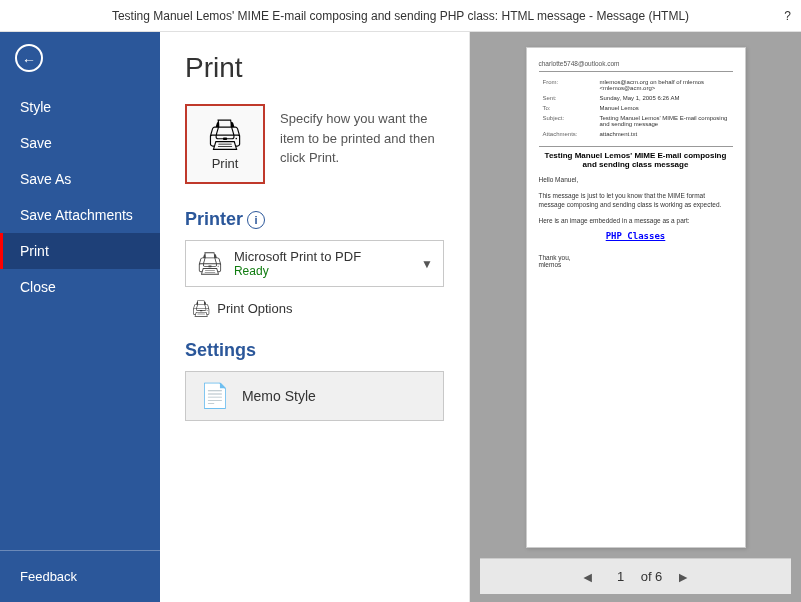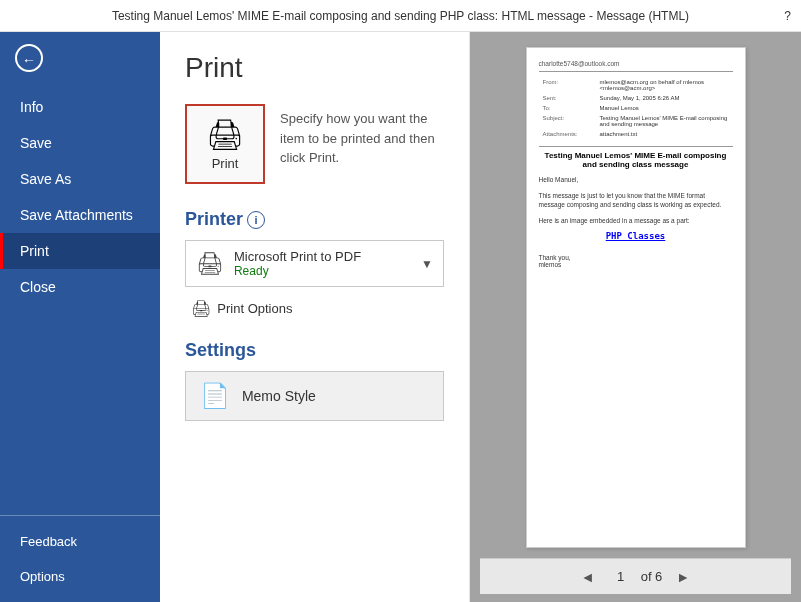--- a/index.html
+++ b/index.html
@@ -198,30 +198,29 @@
   <div class="title-bar-help">?</div>
 </div>
 
 <div class="main-container">
 
   <div class="sidebar">
     <div class="sidebar-back">
       <div class="back-btn">←</div>
     </div>
     <div class="sidebar-nav">
-      <div class="sidebar-item">Info</div>
+      <div class="sidebar-item">Style</div>
       <div class="sidebar-item">Save</div>
       <div class="sidebar-item">Save As</div>
       <div class="sidebar-item">Save Attachments</div>
       <div class="sidebar-item active">Print</div>
       <div class="sidebar-item">Close</div>
     </div>
     <div class="sidebar-bottom">
       <div class="sidebar-item">Feedback</div>
-      <div class="sidebar-item">Options</div>
     </div>
   </div>
 
   <div class="content">
     <div class="content-inner">
 
       <div class="print-panel">
         <div class="print-title">Print</div>
 
         <div class="print-icon-area">

